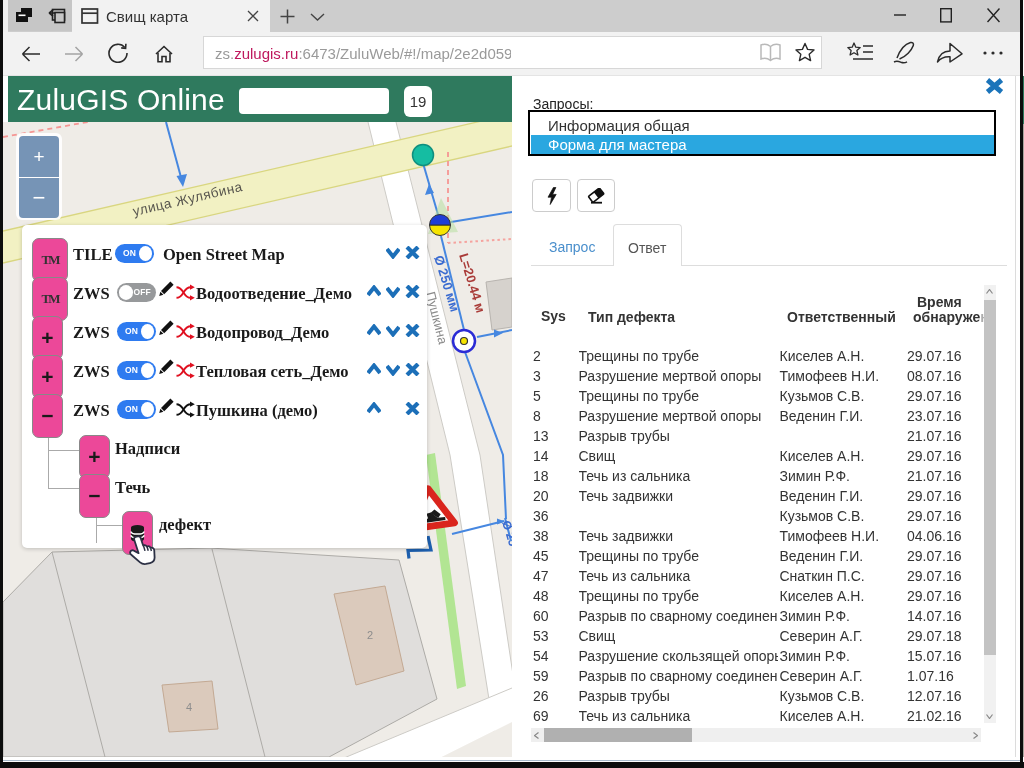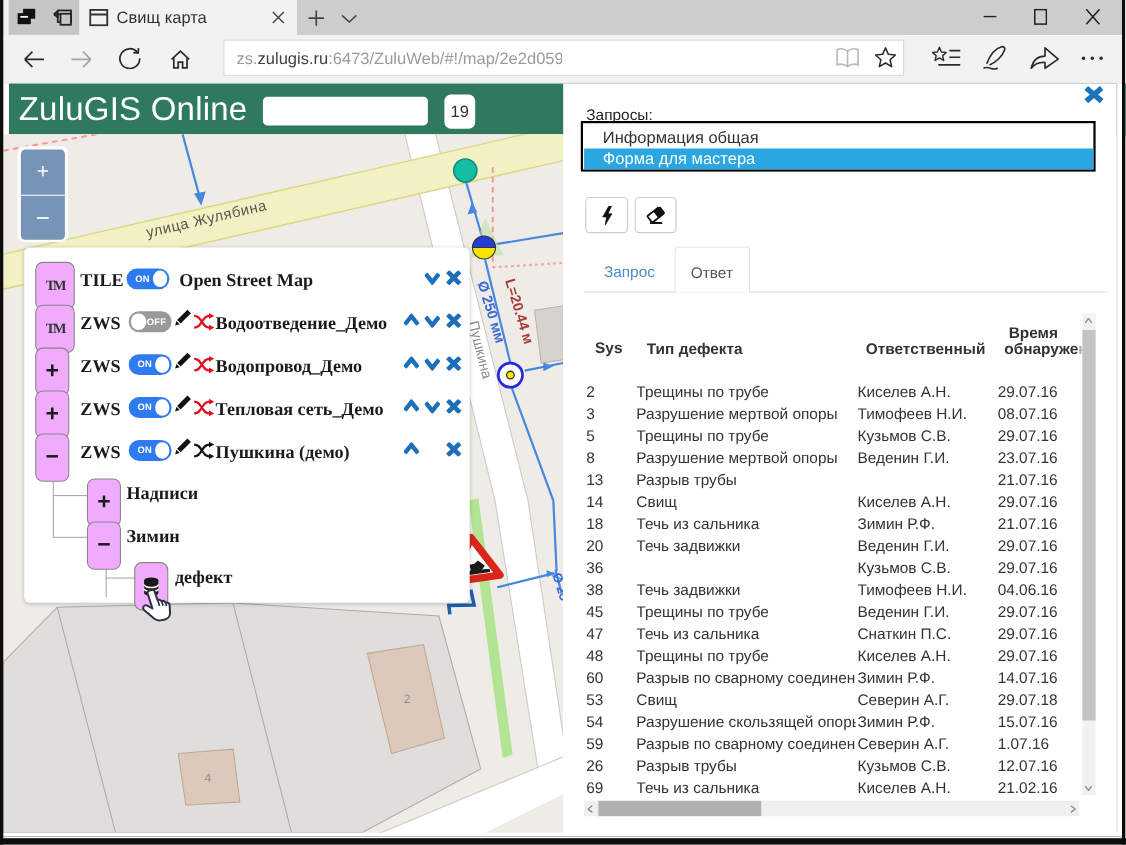--- a/index.html
+++ b/index.html
@@ -1,19 +1,19 @@
 <!DOCTYPE html>
 <html><head>
 <meta charset="utf-8">
 <style>
 *{margin:0;padding:0;box-sizing:border-box}
 html,body{width:1024px;height:768px;overflow:hidden}
 body{font-family:"Liberation Sans",sans-serif;position:relative;background:#fff}
 .a{position:absolute}
-.lbtn{height:44px;border:1.4px solid #888;border-radius:7px;background:#f0abfc;display:flex;align-items:center;justify-content:center;font-family:"Liberation Serif",serif;font-weight:bold;font-size:13px;letter-spacing:-2px;color:#333}
+.lbtn{height:44px;border:1.4px solid #888;border-radius:7px;background:#ec4899;display:flex;align-items:center;justify-content:center;font-family:"Liberation Serif",serif;font-weight:bold;font-size:13px;letter-spacing:-2px;color:#333}
 .pm{width:31px;font-family:"Liberation Sans",sans-serif;font-size:21px;font-weight:bold;letter-spacing:0;color:#1a1a1a}
 .lname{font-family:"Liberation Serif",serif;font-weight:bold;font-size:16.5px;color:#1a1a1a;white-space:nowrap}
 .tg{width:39px;height:19px;border-radius:9.5px;display:flex;align-items:center}
 .tg.on{background:#2e7bf0}
 .tg.off{background:#97999b}
 .tg i{display:block;width:15px;height:15px;border-radius:50%;background:#fff}
 .tg.on i{margin-left:auto;margin-right:2px}
 .tg.off i{margin-left:2px}
 .tg.off span{margin-left:auto;margin-right:5px}
 .tg span{color:#fff;font-size:8.5px;font-weight:bold;letter-spacing:0.2px}
@@ -77,21 +77,21 @@
 <svg class="a" style="left:108px;top:43px" width="20" height="20" viewBox="0 0 20 20">
  <path d="M16.8 4.4 A9 9 0 1 0 19 10" stroke="#2b2b2b" stroke-width="1.6" fill="none"></path>
  <path d="M13.2 4.9 L17.6 5.3 L17.9 0.8" stroke="#2b2b2b" stroke-width="1.6" fill="none"></path>
 </svg>
 <svg class="a" style="left:154px;top:45px" width="20" height="18" viewBox="0 0 20 18">
  <path d="M2 9 L10 1.5 L18 9" stroke="#2b2b2b" stroke-width="1.6" fill="none"></path>
  <path d="M4 8 L4 16.8 L8 16.8 L8 11.5 L12 11.5 L12 16.8 L16 16.8 L16 8" stroke="#2b2b2b" stroke-width="1.6" fill="none"></path>
 </svg>
 
 <div class="a" style="left:203px;top:36px;width:619px;height:33px;background:#fff;border:1px solid #d7d7d7"></div>
-<div class="a" style="left:215px;top:45px;font-size:15px;color:#9a9a9a;white-space:nowrap;width:296px;overflow:hidden">zs.<span style="color:#404040">zulugis.ru</span>:6473/ZuluWeb/#!/map/2e2d0599-2d9c</div>
+<div class="a" style="left:215px;top:45px;font-size:15px;color:#9a9a9a;white-space:nowrap;width:296px;overflow:hidden">zs.<span style="color:#be185d">zulugis.ru</span>:6473/ZuluWeb/#!/map/2e2d0599-2d9c</div>
 <svg class="a" style="left:758px;top:43px" width="26" height="20" viewBox="0 0 26 20">
  <path d="M3 2 C7 0.5 10 1.5 12.5 3.5 C15 1.5 18 0.5 22 2 L22 16 C18 14.5 15 15.5 12.5 17.5 C10 15.5 7 14.5 3 16 Z M12.5 3.5 L12.5 17.5" stroke="#b9b9b9" stroke-width="1.5" fill="none"></path>
 </svg>
 <svg class="a" style="left:795px;top:42px" width="20" height="20" viewBox="0 0 20 20">
  <path d="M10 1.5 L12.6 7.4 L19 8 L14.2 12.3 L15.6 18.6 L10 15.3 L4.4 18.6 L5.8 12.3 L1 8 L7.4 7.4 Z" stroke="#2b2b2b" stroke-width="1.4" fill="none" stroke-linejoin="round"></path>
 </svg>
 
 <svg class="a" style="left:846px;top:41px" width="30" height="24" viewBox="0 0 30 24">
  <path d="M8 2 L9.8 6.2 L14.2 6.6 L10.9 9.6 L11.9 14 L8 11.7 L4.1 14 L5.1 9.6 L1.8 6.6 L6.2 6.2 Z" stroke="#2b2b2b" stroke-width="1.3" fill="none" stroke-linejoin="round"></path>
  <path d="M17 5 L27 5 M17 11 L27 11 M7 18 L27 18" stroke="#2b2b2b" stroke-width="1.5"></path>
@@ -218,21 +218,21 @@
 <div class="lname a" style="left:73px;top:284px">ZWS</div>
 <div class="lname a" style="left:73px;top:323px">ZWS</div>
 <div class="lname a" style="left:73px;top:362px">ZWS</div>
 <div class="lname a" style="left:73px;top:401px">ZWS</div>
 <div class="lname a" style="left:163px;top:245px">Open Street Map</div>
 <div class="lname a" style="left:196px;top:284px">Водоотведение_Демо</div>
 <div class="lname a" style="left:196px;top:323px">Водопровод_Демо</div>
 <div class="lname a" style="left:196px;top:362px">Тепловая сеть_Демо</div>
 <div class="lname a" style="left:196px;top:401px">Пушкина (демо)</div>
 <div class="lname a" style="left:115px;top:439px">Надписи</div>
-<div class="lname a" style="left:115px;top:478px">Зимин</div>
+<div class="lname a" style="left:115px;top:478px">Течь</div>
 <div class="lname a" style="left:159px;top:515px">дефект</div>
 
 <div class="tg on a" style="left:115px;top:243.5px">
     <span>ON</span>
     <i></i>
   </div>
 <div class="tg off a" style="left:117px;top:282.5px">
     <i></i>
     <span>OFF</span>
   </div>

